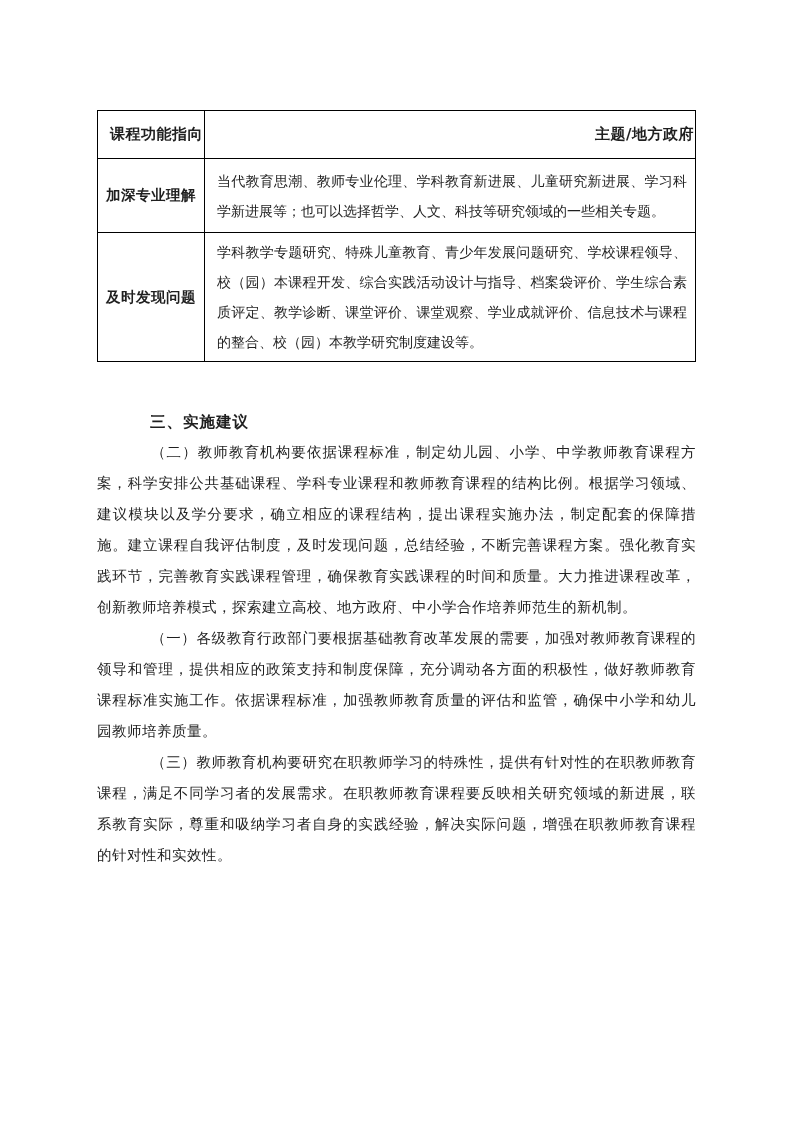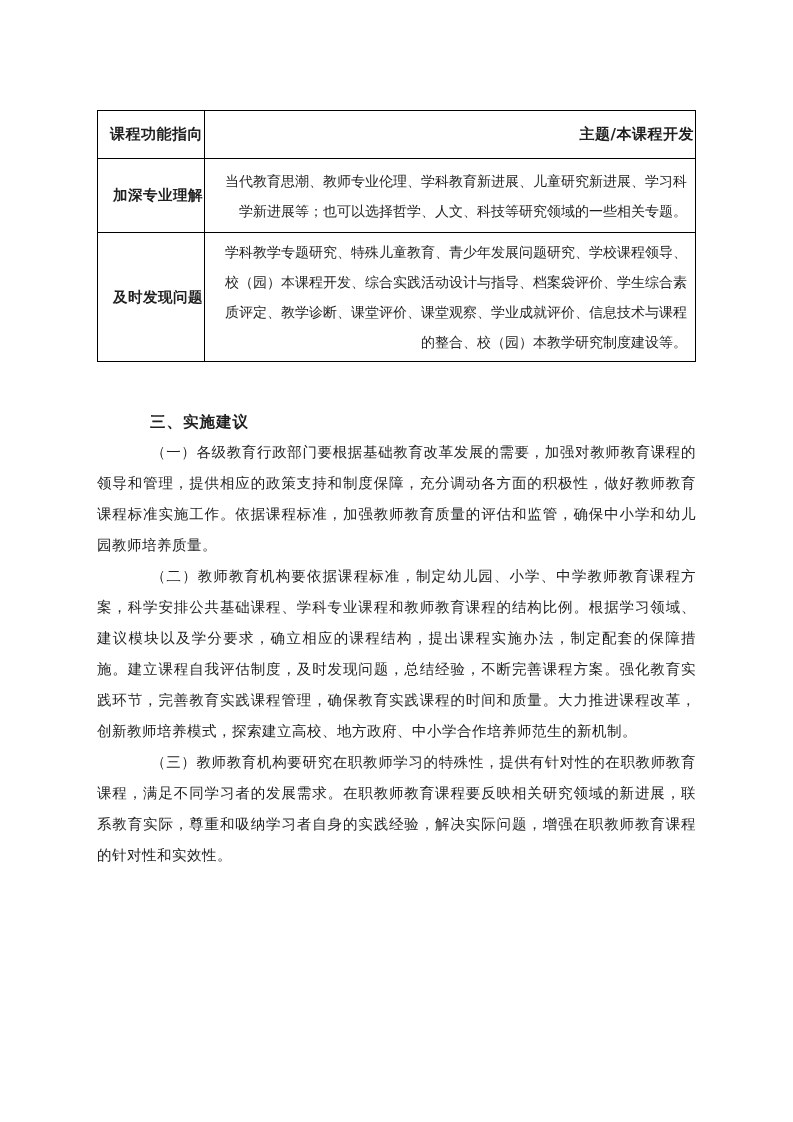--- a/index.html
+++ b/index.html
@@ -22,21 +22,20 @@
     width: 100%;
     border-collapse: collapse;
     table-layout: fixed;
   }
   table.func-table col.c1 { width: 107px; }
   table.func-table th,
   table.func-table td {
     border: 1px solid #000000;
     vertical-align: middle;
     box-sizing: border-box;
-    text-align: right;
   }
   table.func-table th {
     font-size: 15px;
     font-weight: bold;
     text-align: right;
     height: 48px;
     letter-spacing: 0.5px;
   }
   td.row-label {
     font-weight: bold;
@@ -88,37 +87,37 @@
 <div class="page">
 
   <table class="func-table">
     <colgroup>
         <col class="c1">
         <col class="c2">
       </colgroup>
     <thead>
       <tr>
         <th>课程功能指向</th>
-        <th>主题/本课程开发</th>
+        <th>主题/地方政府</th>
       </tr>
     </thead>
     <tbody>
       <tr class="r1">
         <td class="row-label">加深专业理解</td>
         <td class="row-content">当代教育思潮、教师专业伦理、学科教育新进展、儿童研究新进展、学习科学新进展等；也可以选择哲学、人文、科技等研究领域的一些相关专题。</td>
       </tr>
       <tr class="r2">
         <td class="row-label">及时发现问题</td>
         <td class="row-content">学科教学专题研究、特殊儿童教育、青少年发展问题研究、学校课程领导、校（园）本课程开发、综合实践活动设计与指导、档案袋评价、学生综合素质评定、教学诊断、课堂评价、课堂观察、学业成就评价、信息技术与课程的整合、校（园）本教学研究制度建设等。</td>
       </tr>
     </tbody>
   </table>
 
   <h3 class="section-heading">三、实施建议</h3>
 
+  <p class="body-paragraph">（二）教师教育机构要依据课程标准，制定幼儿园、小学、中学教师教育课程方案，科学安排公共基础课程、学科专业课程和教师教育课程的结构比例。根据学习领域、建议模块以及学分要求，确立相应的课程结构，提出课程实施办法，制定配套的保障措施。建立课程自我评估制度，及时发现问题，总结经验，不断完善课程方案。强化教育实践环节，完善教育实践课程管理，确保教育实践课程的时间和质量。大力推进课程改革，创新教师培养模式，探索建立高校、地方政府、中小学合作培养师范生的新机制。</p>
+
   <p class="body-paragraph">（一）各级教育行政部门要根据基础教育改革发展的需要，加强对教师教育课程的领导和管理，提供相应的政策支持和制度保障，充分调动各方面的积极性，做好教师教育课程标准实施工作。依据课程标准，加强教师教育质量的评估和监管，确保中小学和幼儿园教师培养质量。</p>
-
-  <p class="body-paragraph">（二）教师教育机构要依据课程标准，制定幼儿园、小学、中学教师教育课程方案，科学安排公共基础课程、学科专业课程和教师教育课程的结构比例。根据学习领域、建议模块以及学分要求，确立相应的课程结构，提出课程实施办法，制定配套的保障措施。建立课程自我评估制度，及时发现问题，总结经验，不断完善课程方案。强化教育实践环节，完善教育实践课程管理，确保教育实践课程的时间和质量。大力推进课程改革，创新教师培养模式，探索建立高校、地方政府、中小学合作培养师范生的新机制。</p>
 
   <p class="body-paragraph">（三）教师教育机构要研究在职教师学习的特殊性，提供有针对性的在职教师教育课程，满足不同学习者的发展需求。在职教师教育课程要反映相关研究领域的新进展，联系教育实际，尊重和吸纳学习者自身的实践经验，解决实际问题，增强在职教师教育课程的针对性和实效性。</p>
 
 
 </div>
 
 </body></html>

